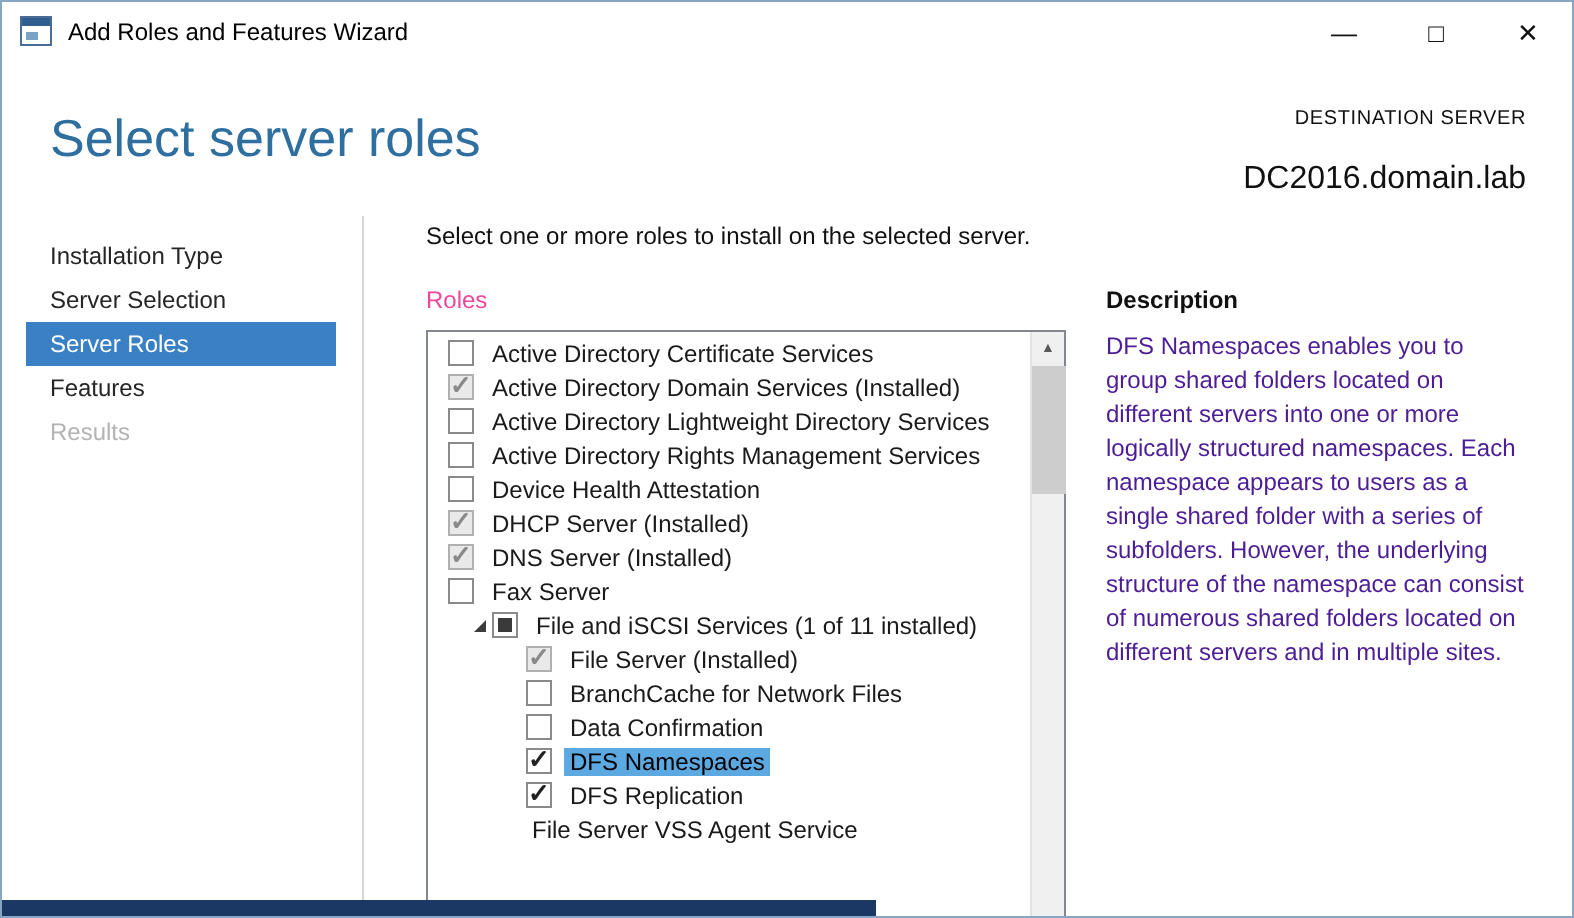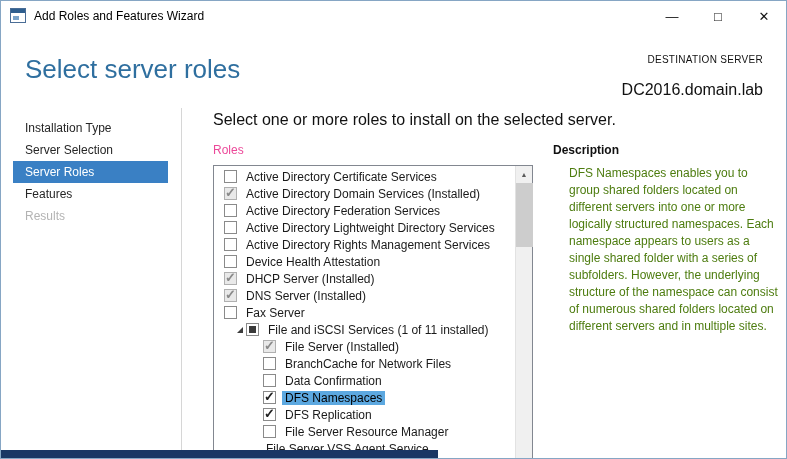--- a/index.html
+++ b/index.html
@@ -26,24 +26,24 @@
   .dest-server { font-size:16px; margin-top:16px; }
 
   
   .sidebar { position:absolute; left:0; top:117px; width:180px; }
   .nav-item { margin-left:13px; width:155px; height:22px; line-height:22px; padding-left:12px; font-size:12px; color:#262626; cursor:default; }
   .nav-item.selected { background:var(--sidebar-selected-bg, #3A80C4); color:#fff; }
   .nav-item.disabled { color:#b3b3b3; }
   .vdivider { position:absolute; left:181px; top:108px; height:351px; width:1px; background:#d6d6d6; }
 
   
-  .instruction { position:absolute; left:213px; top:111px; font-size:16px; color:#111; }
+  .instruction { position:absolute; left:213px; top:111px; font-size:12px; color:#111; }
   .roles-label { position:absolute; left:213px; top:143px; font-size:12px; color:#ec4899; }
   .desc-heading { position:absolute; left:553px; top:143px; font-size:12px; font-weight:bold; color:#111; }
-  .desc-text { position:absolute; left:553px; top:165px; width:212px; font-size:12px; line-height:17px; color:#4d7c0f;margin-left:16px; }
+  .desc-text { position:absolute; left:553px; top:165px; width:212px; font-size:12px; line-height:17px; color:#4c1d95; }
 
   
   .listbox { position:absolute; left:213px; top:165px; width:320px; height:310px; border:1px solid #828790; background:#fff; }
   .rows { position:absolute; left:1px; top:2px; right:17px; bottom:0; overflow:hidden; }
   .row { display:flex; align-items:center; height:17px; white-space:nowrap; font-size:12px; color:#1a1a1a; }
   .lvl0 { padding-left:9px; }
   .exp1 { padding-left:4px; }
   .exp2 { padding-left:18px; }
   .lvl3 { padding-left:48px; }
   .expander { width:13px; flex:none; display:flex; align-items:center; justify-content:center; }
@@ -107,24 +107,20 @@
       <div class="row lvl0">
           <span class="cb unchecked"></span>
           <span class="rlabel">Active Directory Certificate Services</span>
         </div>
       <div class="row lvl0">
           <span class="cb chk-dis"></span>
           <span class="rlabel">Active Directory Domain Services (Installed)</span>
         </div>
       <div class="row lvl0">
           <span class="cb unchecked"></span>
-          <span class="rlabel">Active Directory Federation Services</span>
-        </div>
-      <div class="row lvl0">
-          <span class="cb unchecked"></span>
           <span class="rlabel">Active Directory Lightweight Directory Services</span>
         </div>
       <div class="row lvl0">
           <span class="cb unchecked"></span>
           <span class="rlabel">Active Directory Rights Management Services</span>
         </div>
       <div class="row lvl0">
           <span class="cb unchecked"></span>
           <span class="rlabel">Device Health Attestation</span>
         </div>
@@ -165,24 +161,20 @@
         </div>
       <div class="row lvl3">
           <span class="cb checked"></span>
           <span class="rlabel sel">DFS Namespaces</span>
         </div>
       <div class="row lvl3">
           <span class="cb checked"></span>
           <span class="rlabel">DFS Replication</span>
         </div>
       <div class="row lvl3">
-          <span class="cb unchecked"></span>
-          <span class="rlabel">File Server Resource Manager</span>
-        </div>
-      <div class="row lvl3">
           <span class="rlabel">File Server VSS Agent Service</span>
         </div>
     </div>
 
     <div class="scrollbar">
       <div class="sb-btn"></div>
       <div class="sb-thumb"></div>
     </div>
   </div>
 

